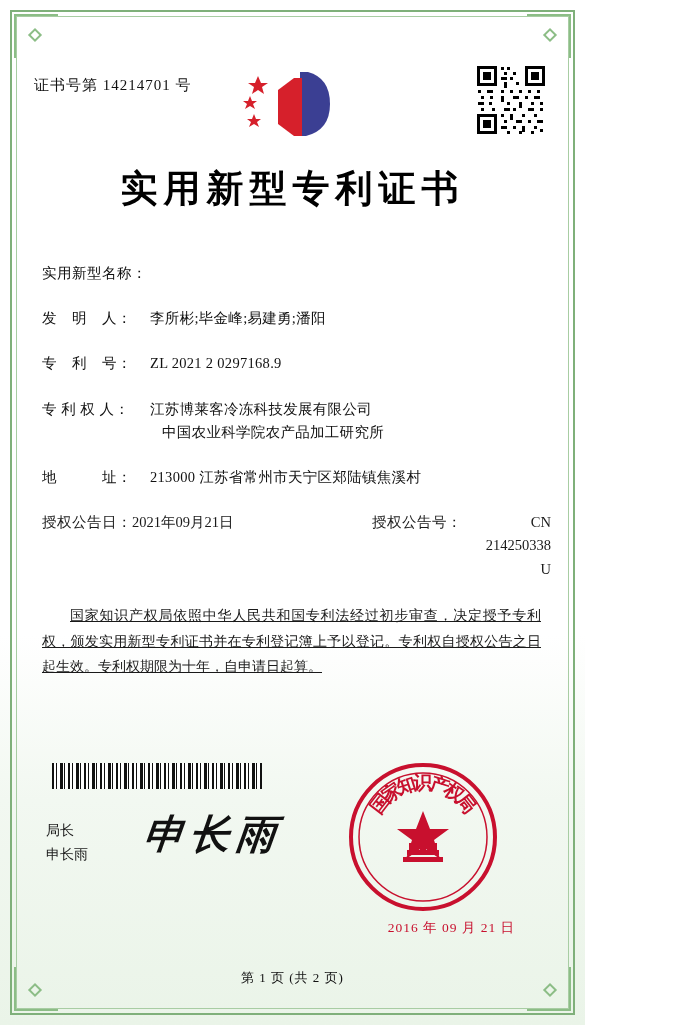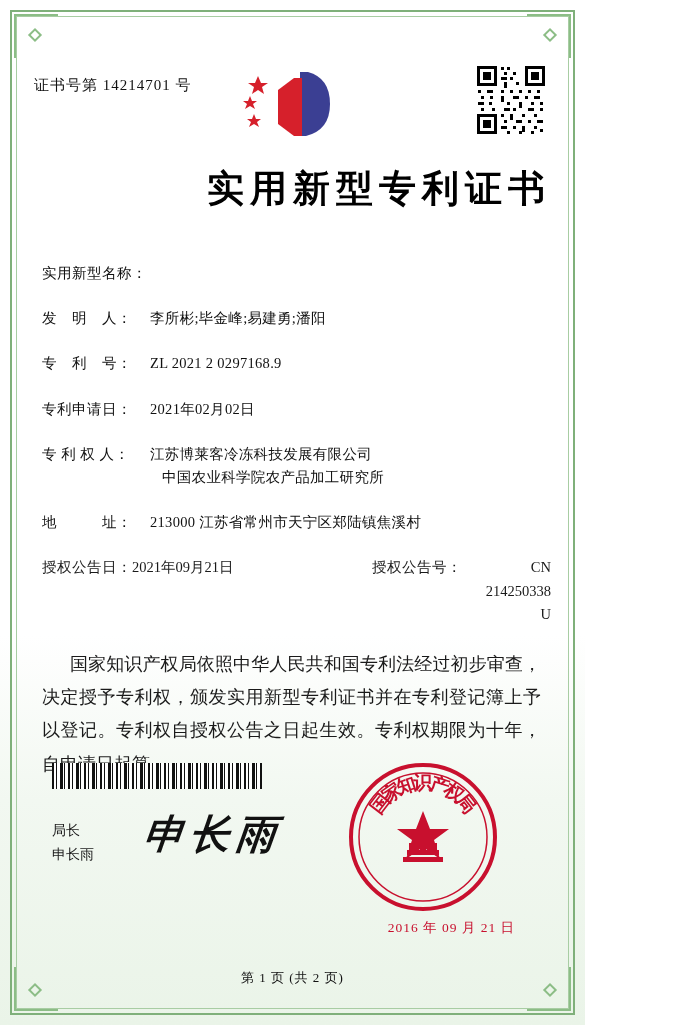--- a/index.html
+++ b/index.html
@@ -93,21 +93,21 @@
   .qr {
     position: absolute;
     right: 4px;
     top: 30px;
     width: 72px;
     height: 72px;
   }
 
   .title {
     margin-top: 20px;
-    text-align: right;
+    text-align: center;
     font-size: 37px;
     font-weight: bold;
     letter-spacing: 6px;
     font-family: "Liberation Serif", "DejaVu Serif", serif;
     color: #000;
   }
 
   .fields {
     margin-top: 48px;
     padding-left: 8px;
@@ -153,23 +153,24 @@
   .inline-label {
     white-space: pre;
     letter-spacing: 0.5px;
   }
   .inline-value {
   }
 
   .paragraphs {
     margin-top: 14px;
     padding: 0 10px 0 8px;
-    font-size: 18px;
+    font-size: 14px;
     line-height: 1.85;
     text-align: justify;
+    text-decoration: underline;
   }
   .paragraphs p {
     margin: 0 0 2px 0;
     text-indent: 28px;
   }
 
   
   .bottom {
     position: absolute;
     left: 0;
@@ -185,21 +186,21 @@
     height: 26px;
     background-image: repeating-linear-gradient(
       to right,
       #111 0px, #111 2px, #fff 2px, #fff 4px,
       #111 4px, #111 5px, #fff 5px, #fff 8px,
       #111 8px, #111 11px, #fff 11px, #fff 12px,
       #111 12px, #111 13px, #fff 13px, #fff 16px);
   }
   .signature-block {
     position: absolute;
-    left: 18px;
+    left: 12px;
     top: 68px;
     font-size: 14px;
     line-height: 1.7;
   }
   .signature-script {
     position: absolute;
     left: 110px;
     top: 56px;
     font-size: 40px;
     font-weight: bold;
@@ -349,24 +350,20 @@
       <div class="field-row">
         <div class="field-label">发　明　人：</div>
         <div class="field-value">李所彬;毕金峰;易建勇;潘阳</div>
       </div>
 
       <div class="field-row">
         <div class="field-label">专　利　号：</div>
         <div class="field-value">ZL 2021 2 0297168.9</div>
       </div>
 
-      <div class="field-row">
-        <div class="field-label">专利申请日：</div>
-        <div class="field-value">2021年02月02日</div>
-      </div>
 
       <div class="field-row">
         <div class="field-label">专 利 权 人：</div>
         <div class="field-value">
           <span>江苏博莱客冷冻科技发展有限公司</span>
           <span class="sub-line">中国农业科学院农产品加工研究所</span>
         </div>
       </div>
 
       <div class="field-row">

